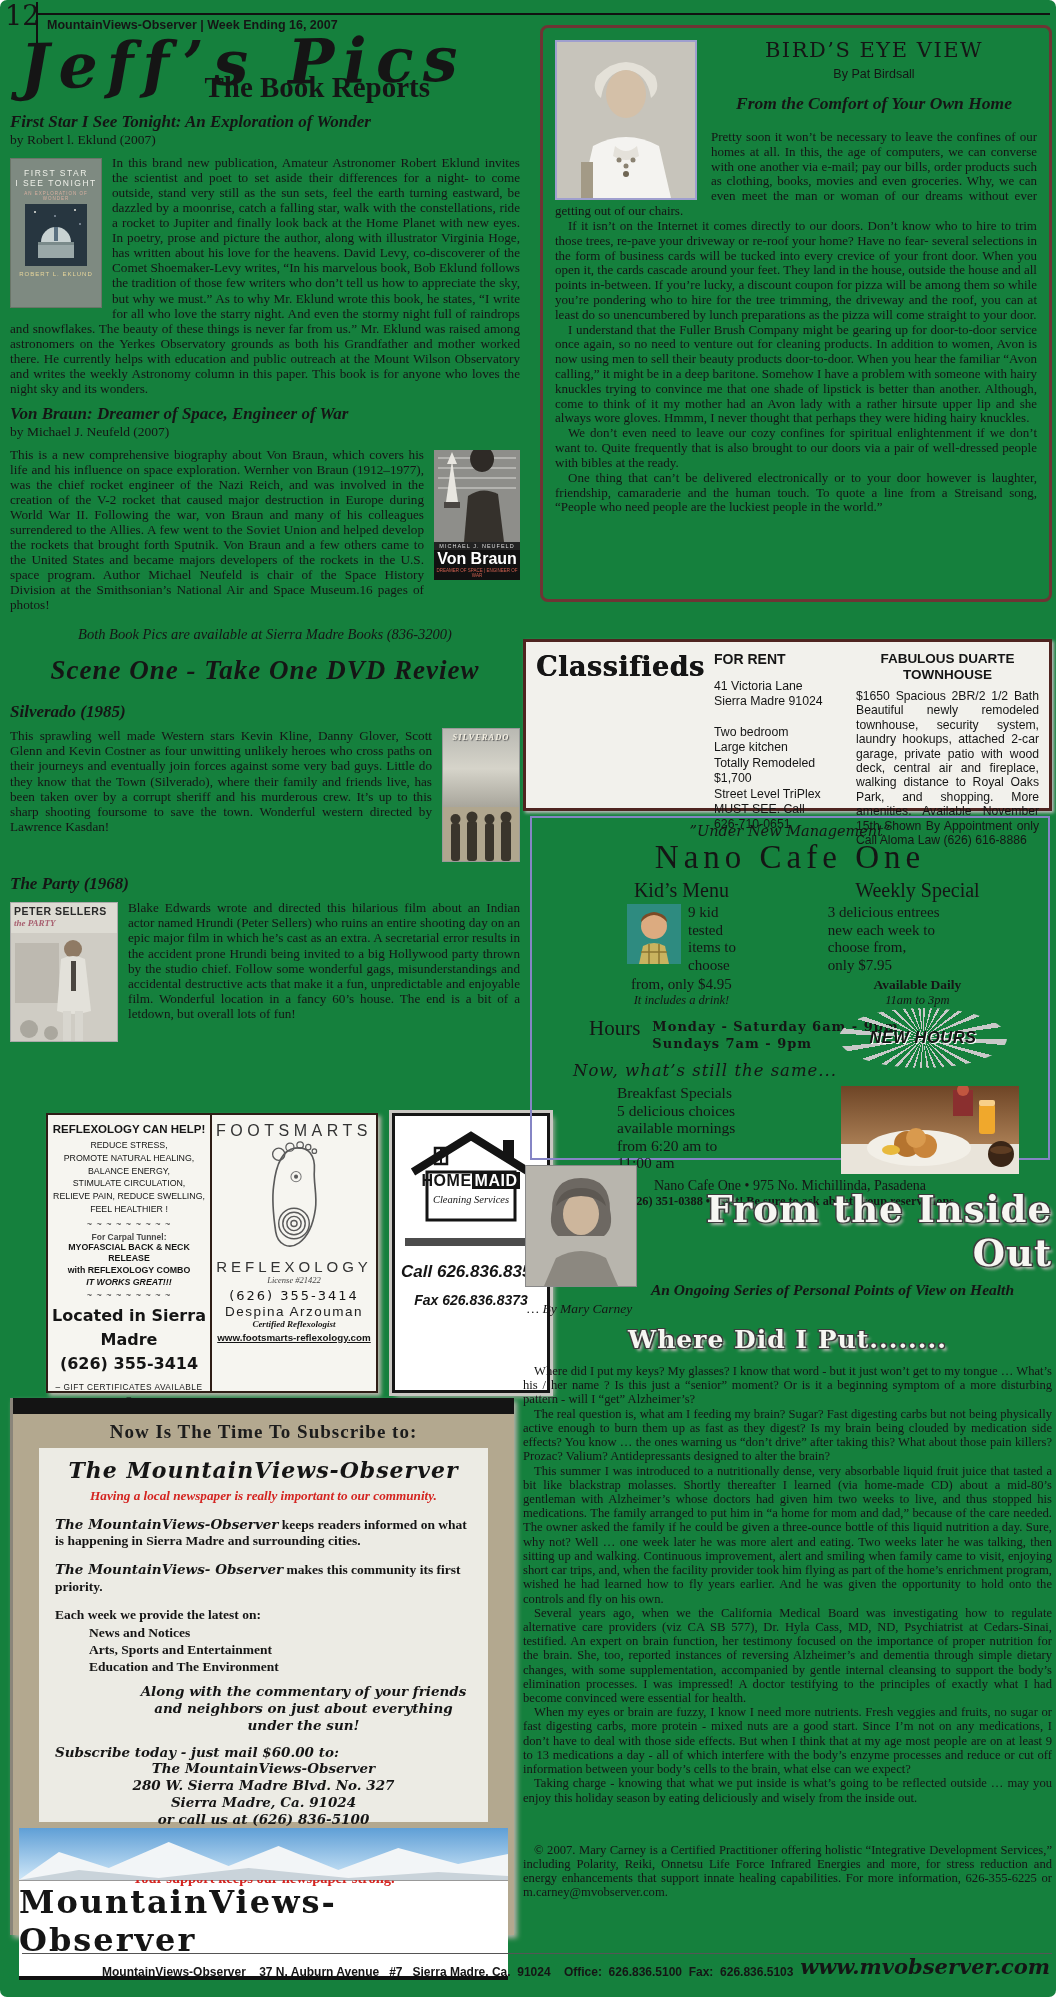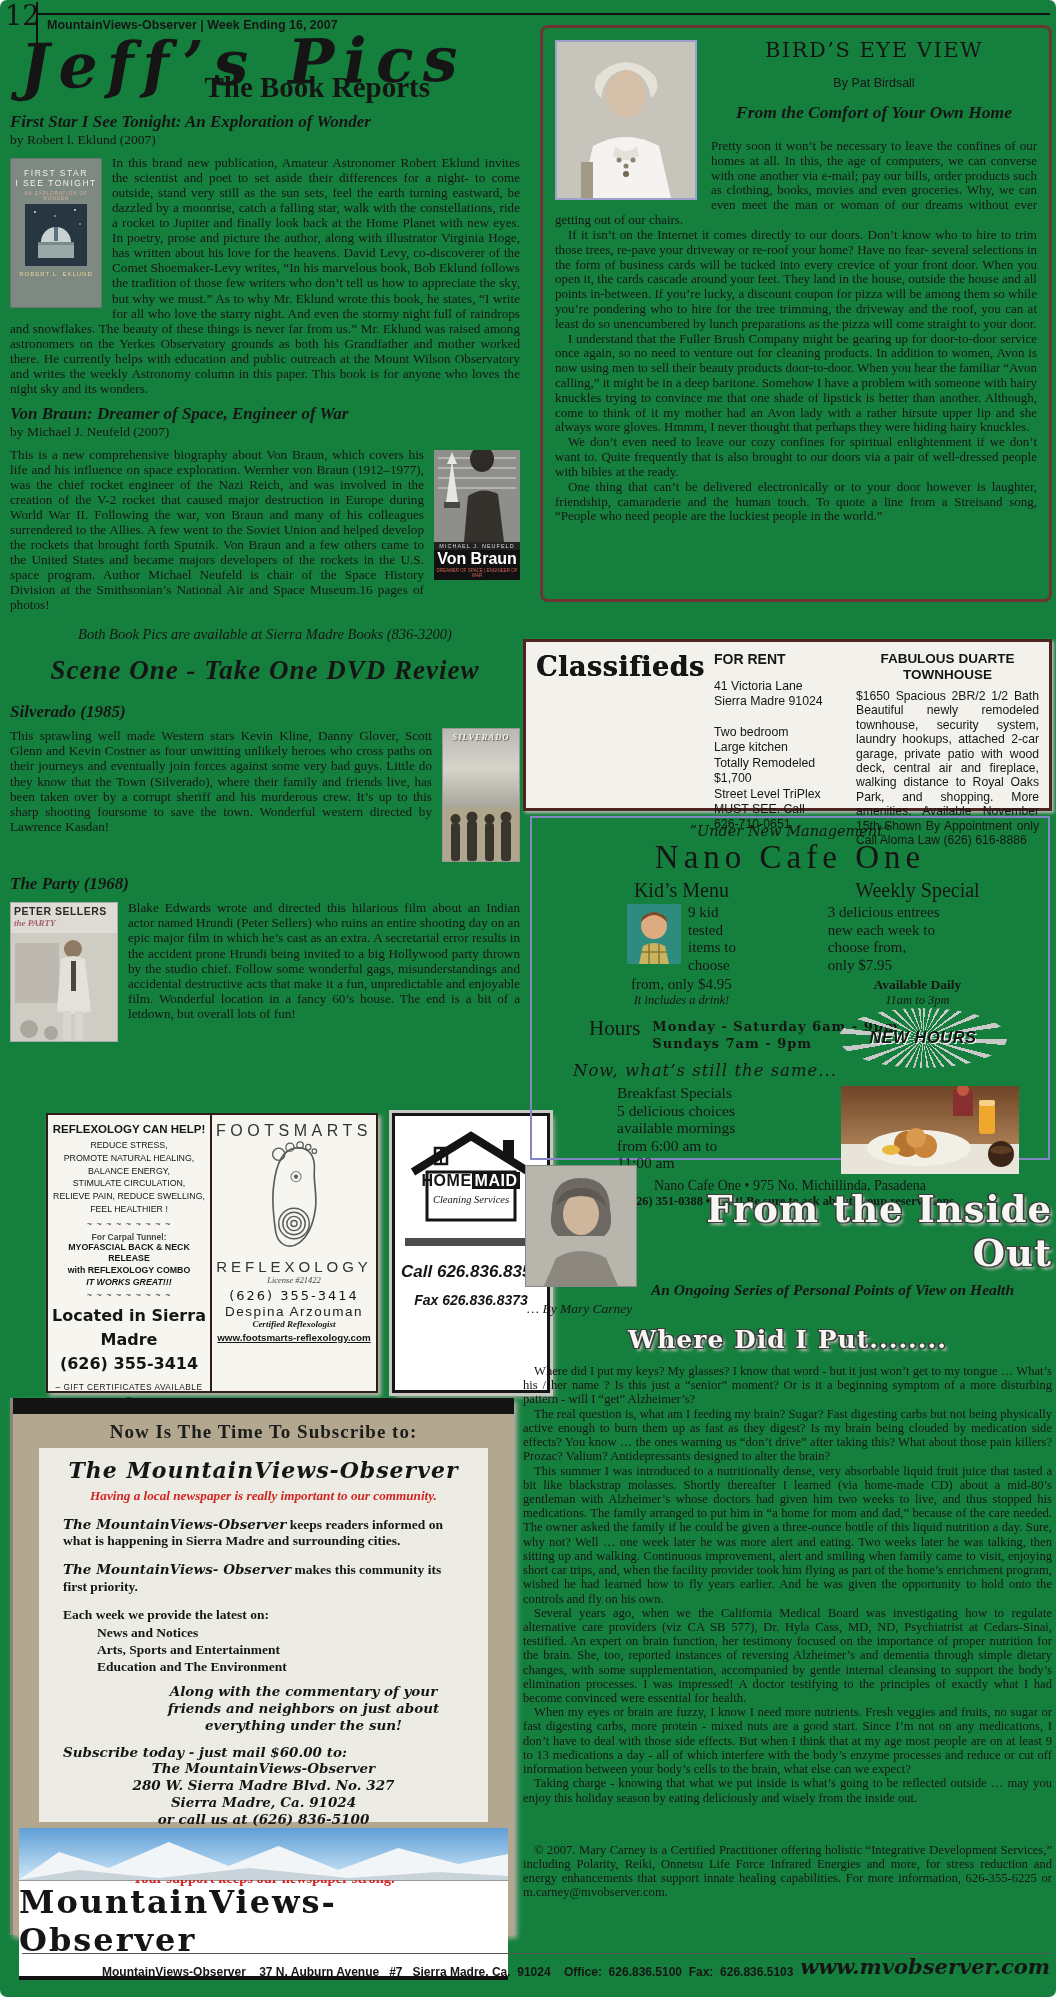--- a/index.html
+++ b/index.html
@@ -69,41 +69,41 @@
   .hm-maid { background:#141414; color:#fff; padding:0 3px; }
   .hm-tag { position:absolute; left:0; right:0; top:66px; font-style:italic; font-size:10.5px; }
   .hm-bar { height:8px; background:#4c4c4c; margin:14px 6px 16px; }
   .hm-call { font-family:"Liberation Sans",sans-serif; font-weight:bold; font-style:italic; font-size:17px; margin-top:10px; }
   .hm-fax { font-family:"Liberation Sans",sans-serif; font-weight:bold; font-style:italic; font-size:14px; margin-top:10px; }
 
   
   #subscription { position:absolute; left:10px; top:1398px; width:504px; height:537px; background:#b3a88f; border-left:3px solid #8a857a; box-shadow:3px 3px 5px #b5b2aa; font-weight:bold; }
   .sub-topbar { height:16px; background:#141414; }
   .sub-now { text-align:center; font-size:19px; letter-spacing:1px; color:#1c1c1c; padding:7px 12px 5px; }
-  .sub-inner { margin:0 26px; background:#ecebe4; padding:9px 24px 6px; height:374px; font-size:13.5px; }
+  .sub-inner { margin:0 26px; background:#ecebe4; padding:9px 16px 6px; height:374px; font-size:13.5px; }
   .sub-title { text-align:center; font-size:22px; font-style:italic; letter-spacing:1px; font-family:"DejaVu Serif",serif; }
   .sub-red { text-align:center; color:#d42420; font-style:italic; font-size:13.2px; margin:5px 0 12px; }
   .sub-p { margin-bottom:12px; line-height:1.2; }
   .sub-p .lead { font-style:italic; font-family:"DejaVu Serif",serif; }
   .sub-weekly { margin-bottom:2px; }
   .sub-list { margin:0 0 8px 34px; white-space:pre-line; line-height:1.25; }
   .sub-comment { font-style:italic; text-align:center; margin:0 0 10px 80px; line-height:1.25; font-family:"DejaVu Serif",serif; }
   .sub-subscribe { font-style:italic; font-family:"DejaVu Serif",serif; }
   .sub-addr { text-align:center; font-style:italic; white-space:pre-line; line-height:1.25; font-family:"DejaVu Serif",serif; }
   .sub-online { text-align:center; margin-top:6px; font-size:14px; }
   .sub-url { text-align:center; font-size:17px; letter-spacing:1px; }
   .sub-support { text-align:center; color:#d42420; font-size:14.5px; }
   .sub-mountain { height:52px; margin:6px 6px 0; }
   .sub-masthead { background:#fff; margin:0 6px; border-top:1px solid #999; border-bottom:4px solid #111; text-align:left; font-size:32px; font-weight:bold; font-family:"DejaVu Serif",serif; letter-spacing:2px; padding:2px 0 17px; }
 
   
   #birdseye { position:absolute; left:540px; top:25px; width:512px; height:577px; border:3px solid #6e3434; border-radius:8px; padding:10px 12px; }
   .be-photo { float:left; width:142px; height:160px; border:2px solid #9f9fce; margin:2px 14px 4px 0; }
   .be-title { font-size:21px; letter-spacing:1.5px; text-align:center; font-family:"DejaVu Serif",serif; }
-  .be-by { font-family:"Liberation Sans",sans-serif; font-size:12.5px; text-align:center; margin:14px 0 12px; }
+  .be-by { font-family:"Liberation Sans",sans-serif; font-size:12.5px; text-align:center; margin:5px 0 12px; }
   .be-sub { font-size:17.5px; font-weight:bold; font-style:italic; text-align:center; margin-bottom:16px; }
   .be-p { font-size:13px; line-height:1.14; text-align:justify; }
   .be-p + .be-p { text-indent:13px; }
 
   
   #classifieds { position:absolute; left:523px; top:639px; width:529px; height:172px; border:3px solid #4f2420; background:#f2f1ec; display:flex; padding:9px 10px; box-shadow:2px 2px 3px #bbb; }
   .cl-title { width:178px; font-family:"DejaVu Serif",serif; font-weight:900; font-size:27px; letter-spacing:0.5px; text-shadow:0.6px 0 #111; }
   .cl-col1 { width:142px; font-family:"Liberation Sans",sans-serif; }
   .cl-h { font-size:14px; font-weight:bold; margin-bottom:12px; }
   .cl-lines { font-size:12.3px; line-height:1.25; white-space:pre-line; }
@@ -461,21 +461,21 @@
 Sundays  7am - 9pm</span>
       <span class="burst">
           <span class="burst-label">NEW HOURS</span>
         </span>
     </div>
     <div class="nano-same">Now, what’s still the same...</div>
     <div class="nano-breakfast">
       <div class="nb-text">Breakfast Specials
 5 delicious choices
 available mornings
-from 6:00 am to
+from 6:20 am to
 11:00 am</div>
       <div class="breakfast-photo">
         <svg width="178" height="88" viewBox="0 0 178 88">
           <defs>
               <linearGradient id="bkg" x1="0" y1="0" x2="0" y2="1">
                 <stop offset="0" stop-color="#6e4526"></stop>
                 <stop offset="1" stop-color="#c79a6b"></stop>
               </linearGradient>
             </defs>
           <rect width="178" height="88" fill="url(#bkg)"></rect>

